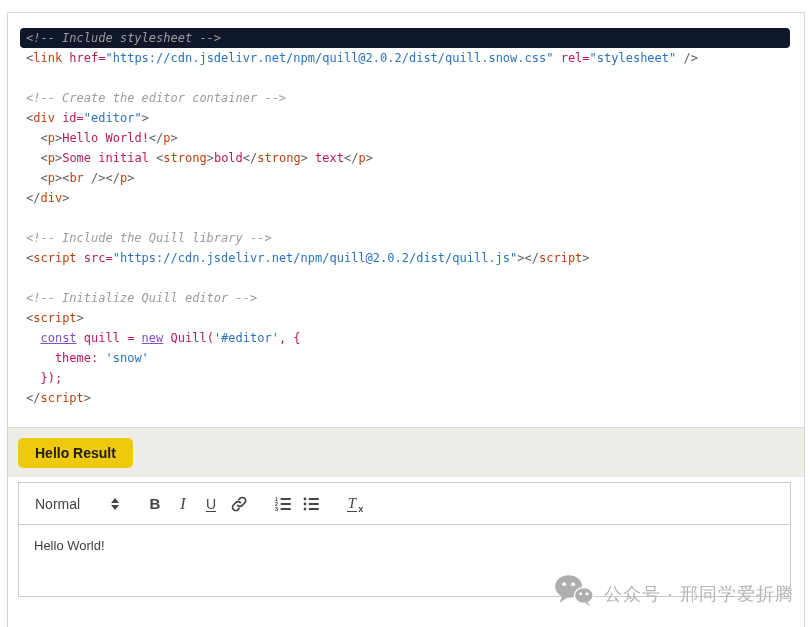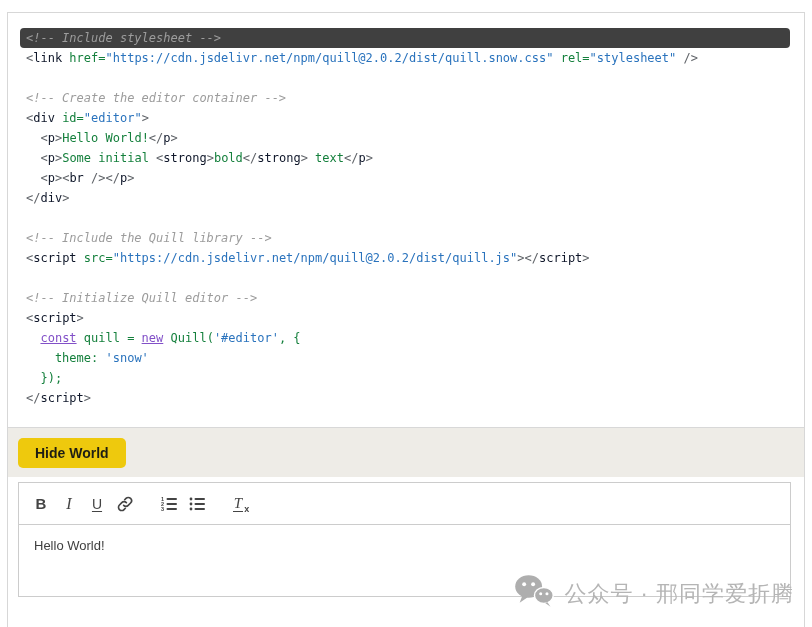--- a/index.html
+++ b/index.html
@@ -21,24 +21,24 @@
   .code-panel {
     height: 414px;
     padding: 15px 14px 0 12px;
     font-family: "DejaVu Sans Mono", "Liberation Mono", monospace;
     font-size: 12px; line-height: 20px;
     color: #202124;
     white-space: pre;
     overflow: hidden;
   }
   .code-line { padding: 0 6px; border-radius: 4px; }
-  .code-line.highlighted { background: #404040; }
-  .seg-plain   { color: #15803d; }
+  .code-line.highlighted { background: #0f172a; }
+  .seg-plain   { color: #be185d; }
   .seg-comment { color: #9c9c9c; font-style: italic; }
-  .seg-tag     { color: #0f172a; }
+  .seg-tag     { color: #c2410c; }
   .seg-string  { color: #2a73bd; }
   .seg-keyword { color: #8250c8; text-decoration: underline; }
   .seg-punc    { color: #5f6368; }
   
   .result-bar {
     height: 50px;
     background: #eeece7;
     border-top: 1px solid #d8d8d8;
     display: flex; align-items: center;
   }
@@ -86,39 +86,48 @@
     min-height: 71px;
     padding: 12px 15px;
     font-size: 13px; color: #3f3f3f;
   }
   .content p { margin: 0; line-height: 1.42; }
   .content strong { font-weight: 700; color: #2d2d2d; }
   
   .watermark {
     position: absolute; right: 18px; top: 574px;
     display: flex; align-items: center; gap: 10px;
-    color: #b5b5b5; font-size: 22px; letter-spacing: 1px;
+    color: #b5b5b5; font-size: 18px; letter-spacing: 1px;
     z-index: 5; white-space: nowrap;
   }
 </style>
 </head>
 <body>
 
 <div class="frame">
 
   <div class="code-panel"><div class="code-line highlighted"><span class="seg-comment">&lt;!-- Include stylesheet --&gt;</span></div><div class="code-line"><span class="seg-punc">&lt;</span><span class="seg-tag">link</span><span class="seg-plain"> href=</span><span class="seg-string">"https://cdn.jsdelivr.net/npm/quill@2.0.2/dist/quill.snow.css"</span><span class="seg-plain"> rel=</span><span class="seg-string">"stylesheet"</span><span class="seg-punc"> /&gt;</span></div><div class="code-line">&nbsp;</div><div class="code-line"><span class="seg-comment">&lt;!-- Create the editor container --&gt;</span></div><div class="code-line"><span class="seg-punc">&lt;</span><span class="seg-tag">div</span><span class="seg-plain"> id=</span><span class="seg-string">"editor"</span><span class="seg-punc">&gt;</span></div><div class="code-line"><span class="seg-plain">  </span><span class="seg-punc">&lt;</span><span class="seg-tag">p</span><span class="seg-punc">&gt;</span><span class="seg-plain">Hello World!</span><span class="seg-punc">&lt;/</span><span class="seg-tag">p</span><span class="seg-punc">&gt;</span></div><div class="code-line"><span class="seg-plain">  </span><span class="seg-punc">&lt;</span><span class="seg-tag">p</span><span class="seg-punc">&gt;</span><span class="seg-plain">Some initial </span><span class="seg-punc">&lt;</span><span class="seg-tag">strong</span><span class="seg-punc">&gt;</span><span class="seg-plain">bold</span><span class="seg-punc">&lt;/</span><span class="seg-tag">strong</span><span class="seg-punc">&gt;</span><span class="seg-plain"> text</span><span class="seg-punc">&lt;/</span><span class="seg-tag">p</span><span class="seg-punc">&gt;</span></div><div class="code-line"><span class="seg-plain">  </span><span class="seg-punc">&lt;</span><span class="seg-tag">p</span><span class="seg-punc">&gt;</span><span class="seg-punc">&lt;</span><span class="seg-tag">br</span><span class="seg-plain"> </span><span class="seg-punc">/&gt;</span><span class="seg-punc">&lt;/</span><span class="seg-tag">p</span><span class="seg-punc">&gt;</span></div><div class="code-line"><span class="seg-punc">&lt;/</span><span class="seg-tag">div</span><span class="seg-punc">&gt;</span></div><div class="code-line">&nbsp;</div><div class="code-line"><span class="seg-comment">&lt;!-- Include the Quill library --&gt;</span></div><div class="code-line"><span class="seg-punc">&lt;</span><span class="seg-tag">script</span><span class="seg-plain"> src=</span><span class="seg-string">"https://cdn.jsdelivr.net/npm/quill@2.0.2/dist/quill.js"</span><span class="seg-punc">&gt;</span><span class="seg-punc">&lt;/</span><span class="seg-tag">script</span><span class="seg-punc">&gt;</span></div><div class="code-line">&nbsp;</div><div class="code-line"><span class="seg-comment">&lt;!-- Initialize Quill editor --&gt;</span></div><div class="code-line"><span class="seg-punc">&lt;</span><span class="seg-tag">script</span><span class="seg-punc">&gt;</span></div><div class="code-line"><span class="seg-plain">  </span><span class="seg-keyword">const</span><span class="seg-plain"> quill = </span><span class="seg-keyword">new</span><span class="seg-plain"> Quill(</span><span class="seg-string">'#editor'</span><span class="seg-plain">, {</span></div><div class="code-line"><span class="seg-plain">    theme: </span><span class="seg-string">'snow'</span></div><div class="code-line"><span class="seg-plain">  });</span></div><div class="code-line"><span class="seg-punc">&lt;/</span><span class="seg-tag">script</span><span class="seg-punc">&gt;</span></div></div>
 
   <div class="result-bar">
-    <button class="hide-btn">Hide World</button>
+    <button class="hide-btn">Hello Result</button>
   </div>
 
   <div class="quill-wrap">
     <div class="quill-box">
 
       <div class="toolbar">
+        <div class="ql-group">
+          <div class="picker">
+            <span>Normal</span>
+            <span class="arrows">
+              <span class="arrow-up"></span>
+                <span class="arrow-down"></span>
+            </span>
+          </div>
+        </div>
 
         <div class="ql-group">
           <button class="ql-btn">
             <span class="glyph-bold">B</span>
           </button>
           <button class="ql-btn">
             <span class="glyph-italic">I</span>
           </button>
           <button class="ql-btn">
             <span class="glyph-underline">U</span>

